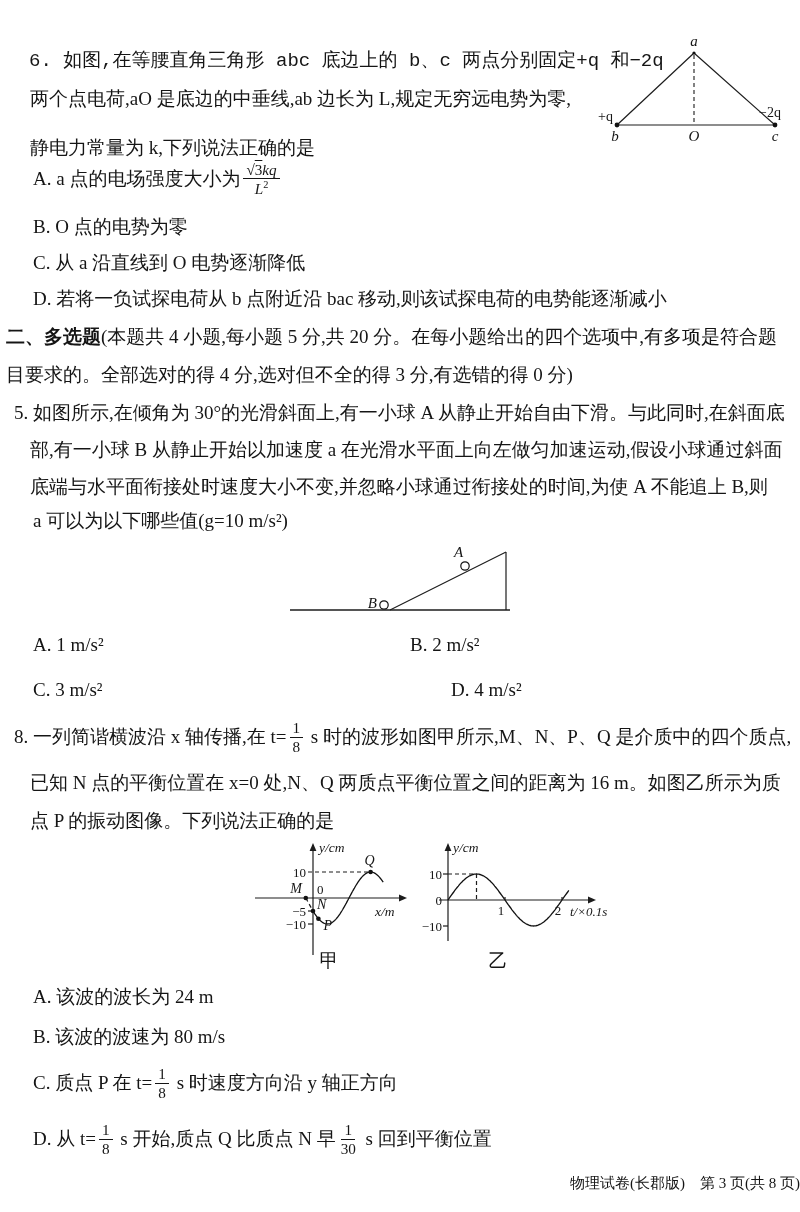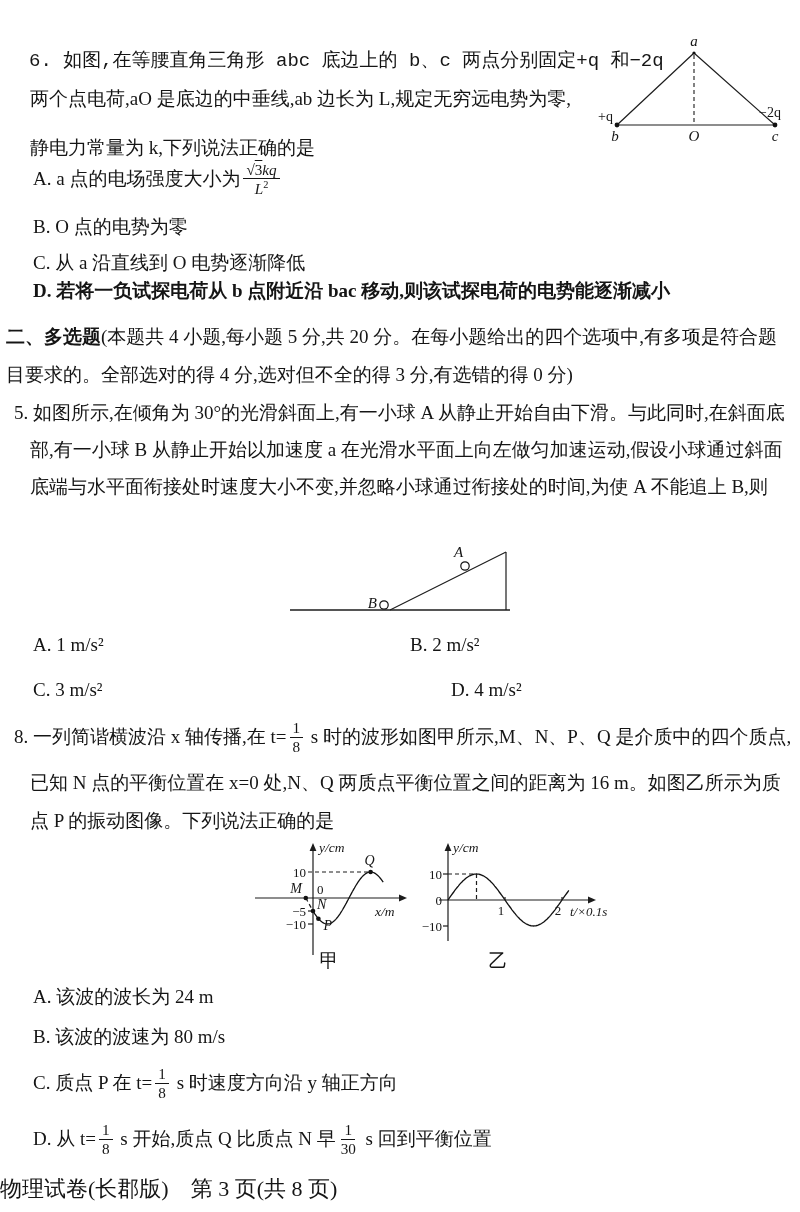--- a/index.html
+++ b/index.html
@@ -12,21 +12,21 @@
   .it{font-style:italic;}
   .frac{display:inline-flex;flex-direction:column;align-items:center;font-size:0.8em;
         line-height:1.12;margin:0 3px;text-align:center;}
   .fnum{border-bottom:1.3px solid #151515;padding:0 3px;}
   .fden{padding:0 2px;}
   .ovl{text-decoration:overline;}
   sup{font-size:0.68em;}
   svg{position:absolute;overflow:visible;}
   svg text{fill:#151515;font-family:"Liberation Serif","DejaVu Serif",serif;}
   .caption{position:absolute;text-align:center;font-size:19px;}
-  .footer{position:absolute;left:0;width:100%;text-align:left;font-size:22px;}
+  .footer{position:absolute;left:0;width:100%;text-align:right;font-size:15px;}
 </style>
 </head>
 <body>
 
 <div class="page">
 
   <div class="tline" style="left:29px;top:50px;font-family:Liberation Mono, monospace;">6. 如图,在等腰直角三角形 abc 底边上的 b、c 两点分别固定+q 和−2q</div>
   <div class="tline" style="left:30px;top:88px;">两个点电荷,aO 是底边的中垂线,ab 边长为 L,规定无穷远电势为零,</div>
   <div class="tline" style="left:30px;top:137px;">静电力常量为 k,下列说法正确的是</div>
 
@@ -44,28 +44,29 @@
     <text x="97" y="108" text-anchor="middle" font-size="15" font-style="italic">O</text>
     <text x="162" y="84" font-size="14">−2q</text>
     <text x="178" y="108" text-anchor="middle" font-size="15" font-style="italic">c</text>
   </svg>
 
   <div class="fline" style="left:33px;top:156px;height:46px;">
     <span>A. a 点的电场强度大小为</span><span class="frac"><span class="fnum"><span>√</span><span class="ovl">3</span><span class="it">kq</span></span><span class="fden"><span class="it">L</span><sup>2</sup></span></span>
   </div>
   <div class="tline" style="left:33px;top:216px;">B. O 点的电势为零</div>
   <div class="tline" style="left:33px;top:252px;">C. 从 a 沿直线到 O 电势逐渐降低</div>
-  <div class="tline" style="left:33px;top:280px;font-weight:bold;">D. 若将一负试探电荷从 b 点附近沿 bac 移动,则该试探电荷的电势能逐渐减小</div>
+  <div class="tline" style="left:33px;top:288px;">D. 若将一负试探电荷从 b 点附近沿 bac 移动,则该试探电荷的电势能逐渐减小</div>
 
   <div class="tline" style="left:6px;top:326px;"><span class="bold">二、多选题</span><span>(本题共 4 小题,每小题 5 分,共 20 分。在每小题给出的四个选项中,有多项是符合题</span></div>
   <div class="tline" style="left:6px;top:364px;">目要求的。全部选对的得 4 分,选对但不全的得 3 分,有选错的得 0 分)</div>
 
   <div class="tline" style="left:14px;top:402px;">5. 如图所示,在倾角为 30°的光滑斜面上,有一小球 A 从静止开始自由下滑。与此同时,在斜面底</div>
   <div class="tline" style="left:30px;top:439px;">部,有一小球 B 从静止开始以加速度 a 在光滑水平面上向左做匀加速运动,假设小球通过斜面</div>
   <div class="tline" style="left:30px;top:476px;">底端与水平面衔接处时速度大小不变,并忽略小球通过衔接处的时间,为使 A 不能追上 B,则</div>
+  <div class="tline" style="left:33px;top:510px;">a 可以为以下哪些值(g=10 m/s²)</div>
 
   <svg style="left:286px;top:542px;" width="230" height="80">
     <line x1="4" y1="68" x2="224" y2="68" stroke="#1c1c1c" stroke-width="1.3"></line>
     <line x1="104" y1="68" x2="220" y2="10" stroke="#1c1c1c" stroke-width="1.2"></line>
     <line x1="220" y1="10" x2="220" y2="68" stroke="#1c1c1c" stroke-width="1.2"></line>
     <circle cx="179" cy="24" r="4.2" fill="#fff" stroke="#111" stroke-width="1.2"></circle>
     <circle cx="98" cy="63" r="4.2" fill="#fff" stroke="#111" stroke-width="1.2"></circle>
     <text x="168" y="15" font-size="15" font-style="italic">A</text>
     <text x="91" y="66" text-anchor="end" font-size="15" font-style="italic">B</text>
   </svg>

